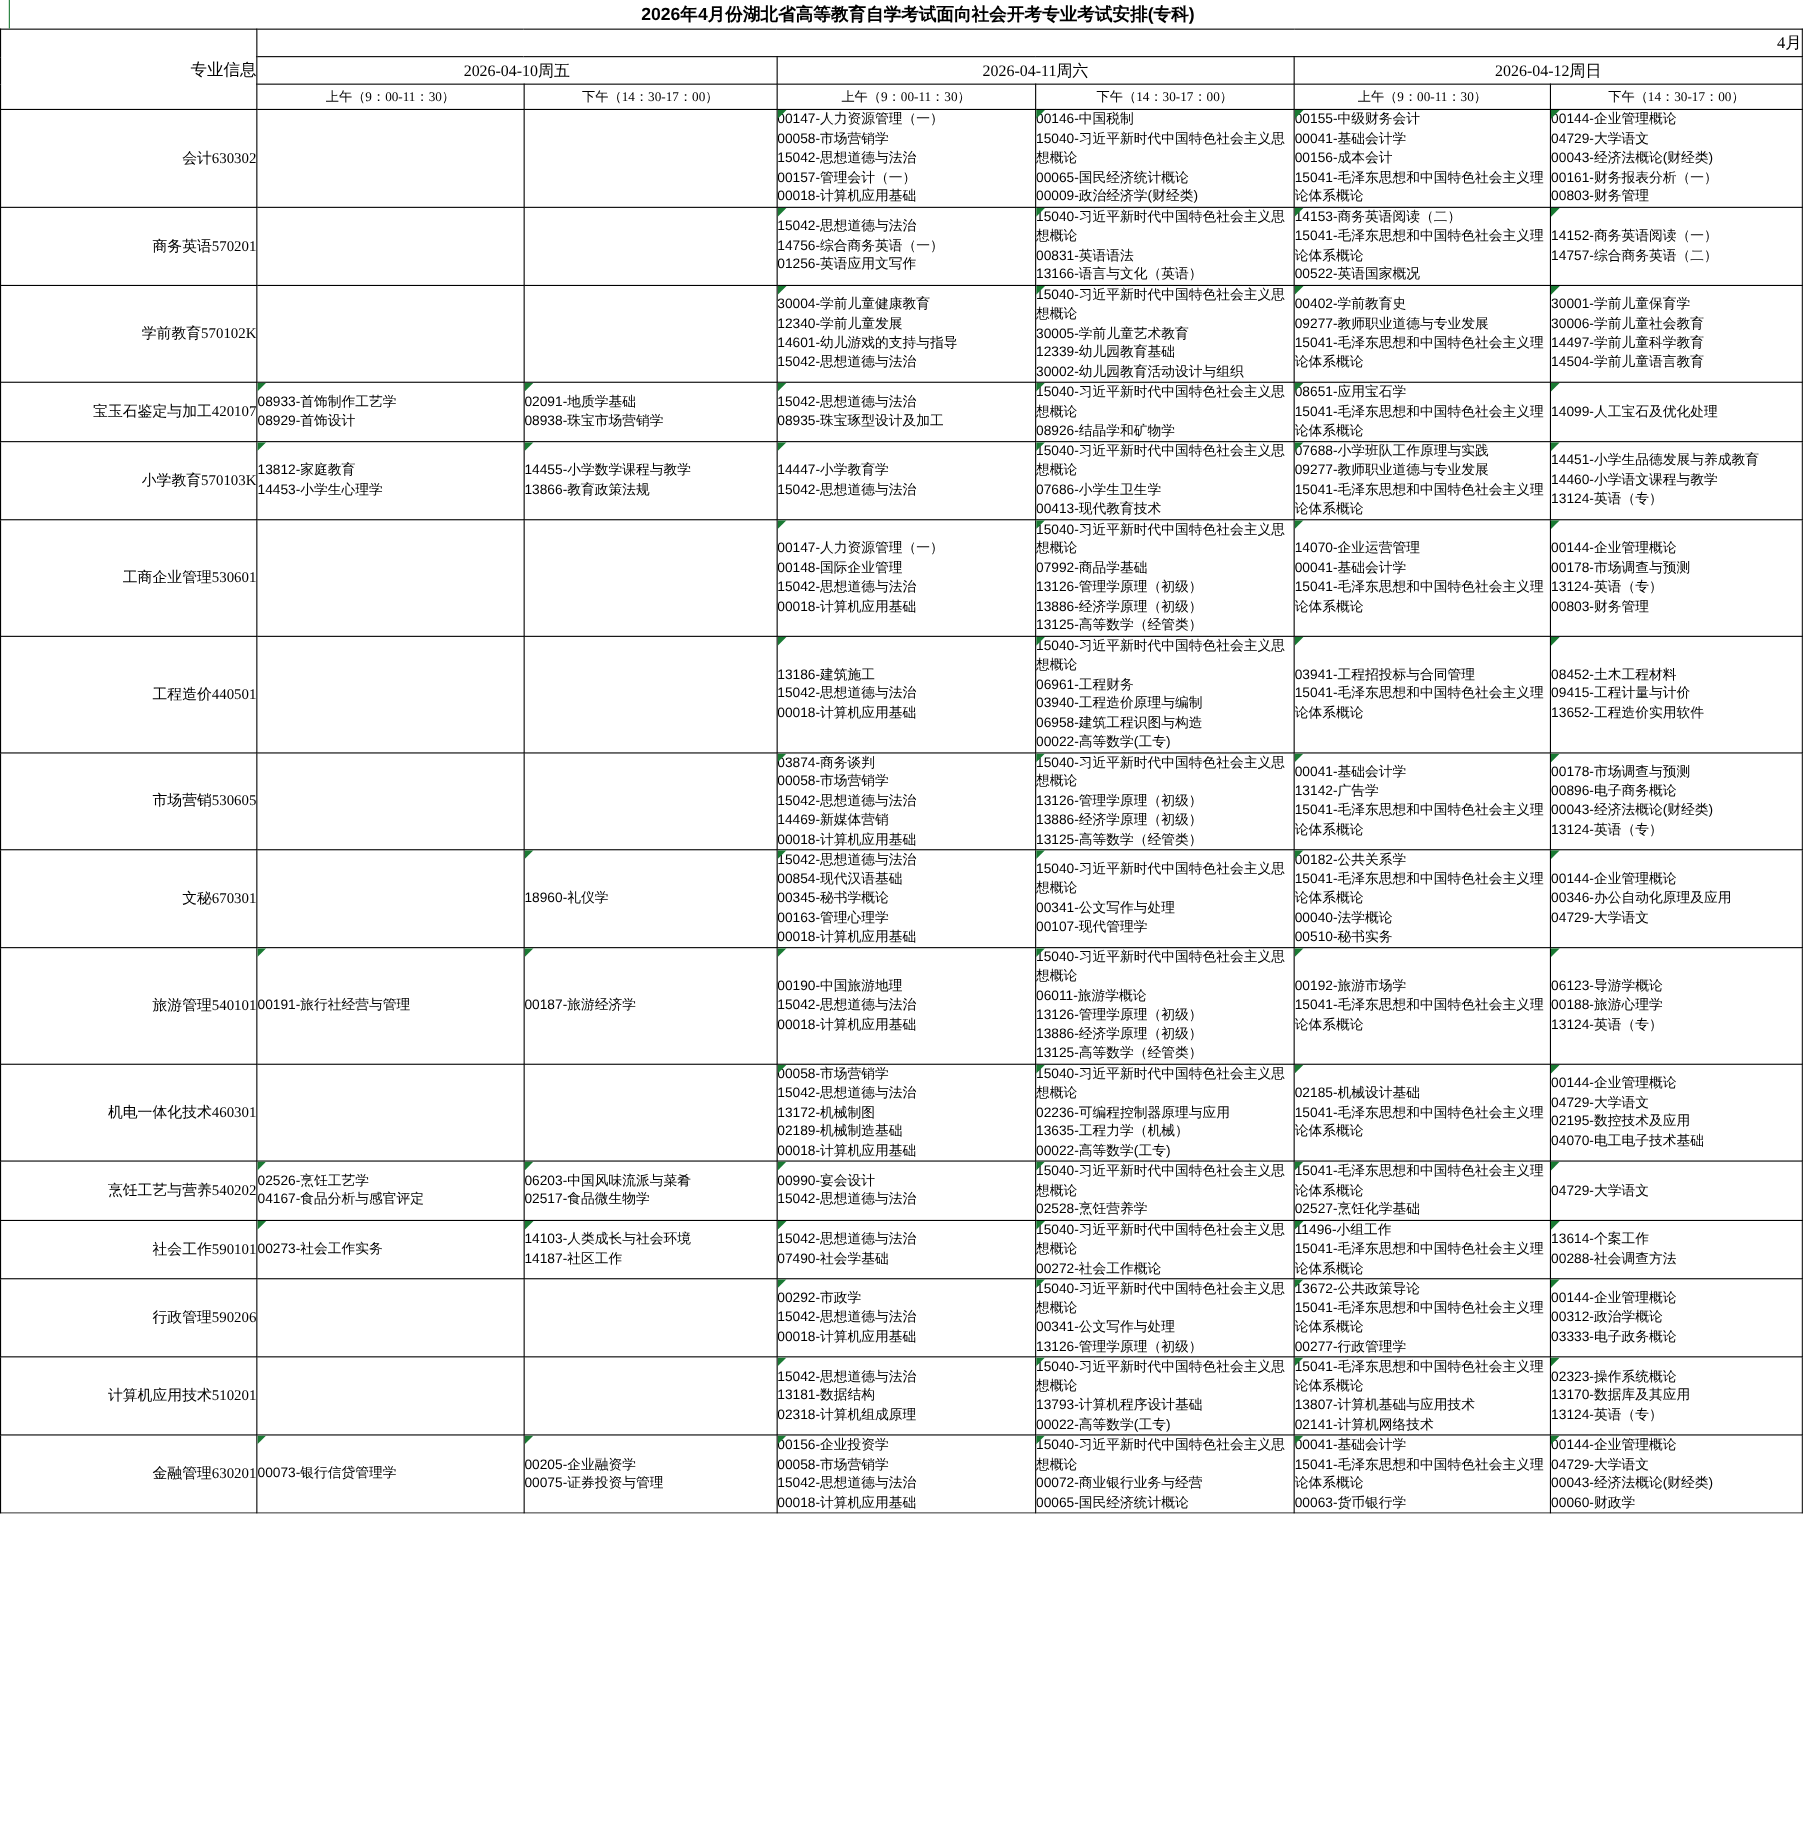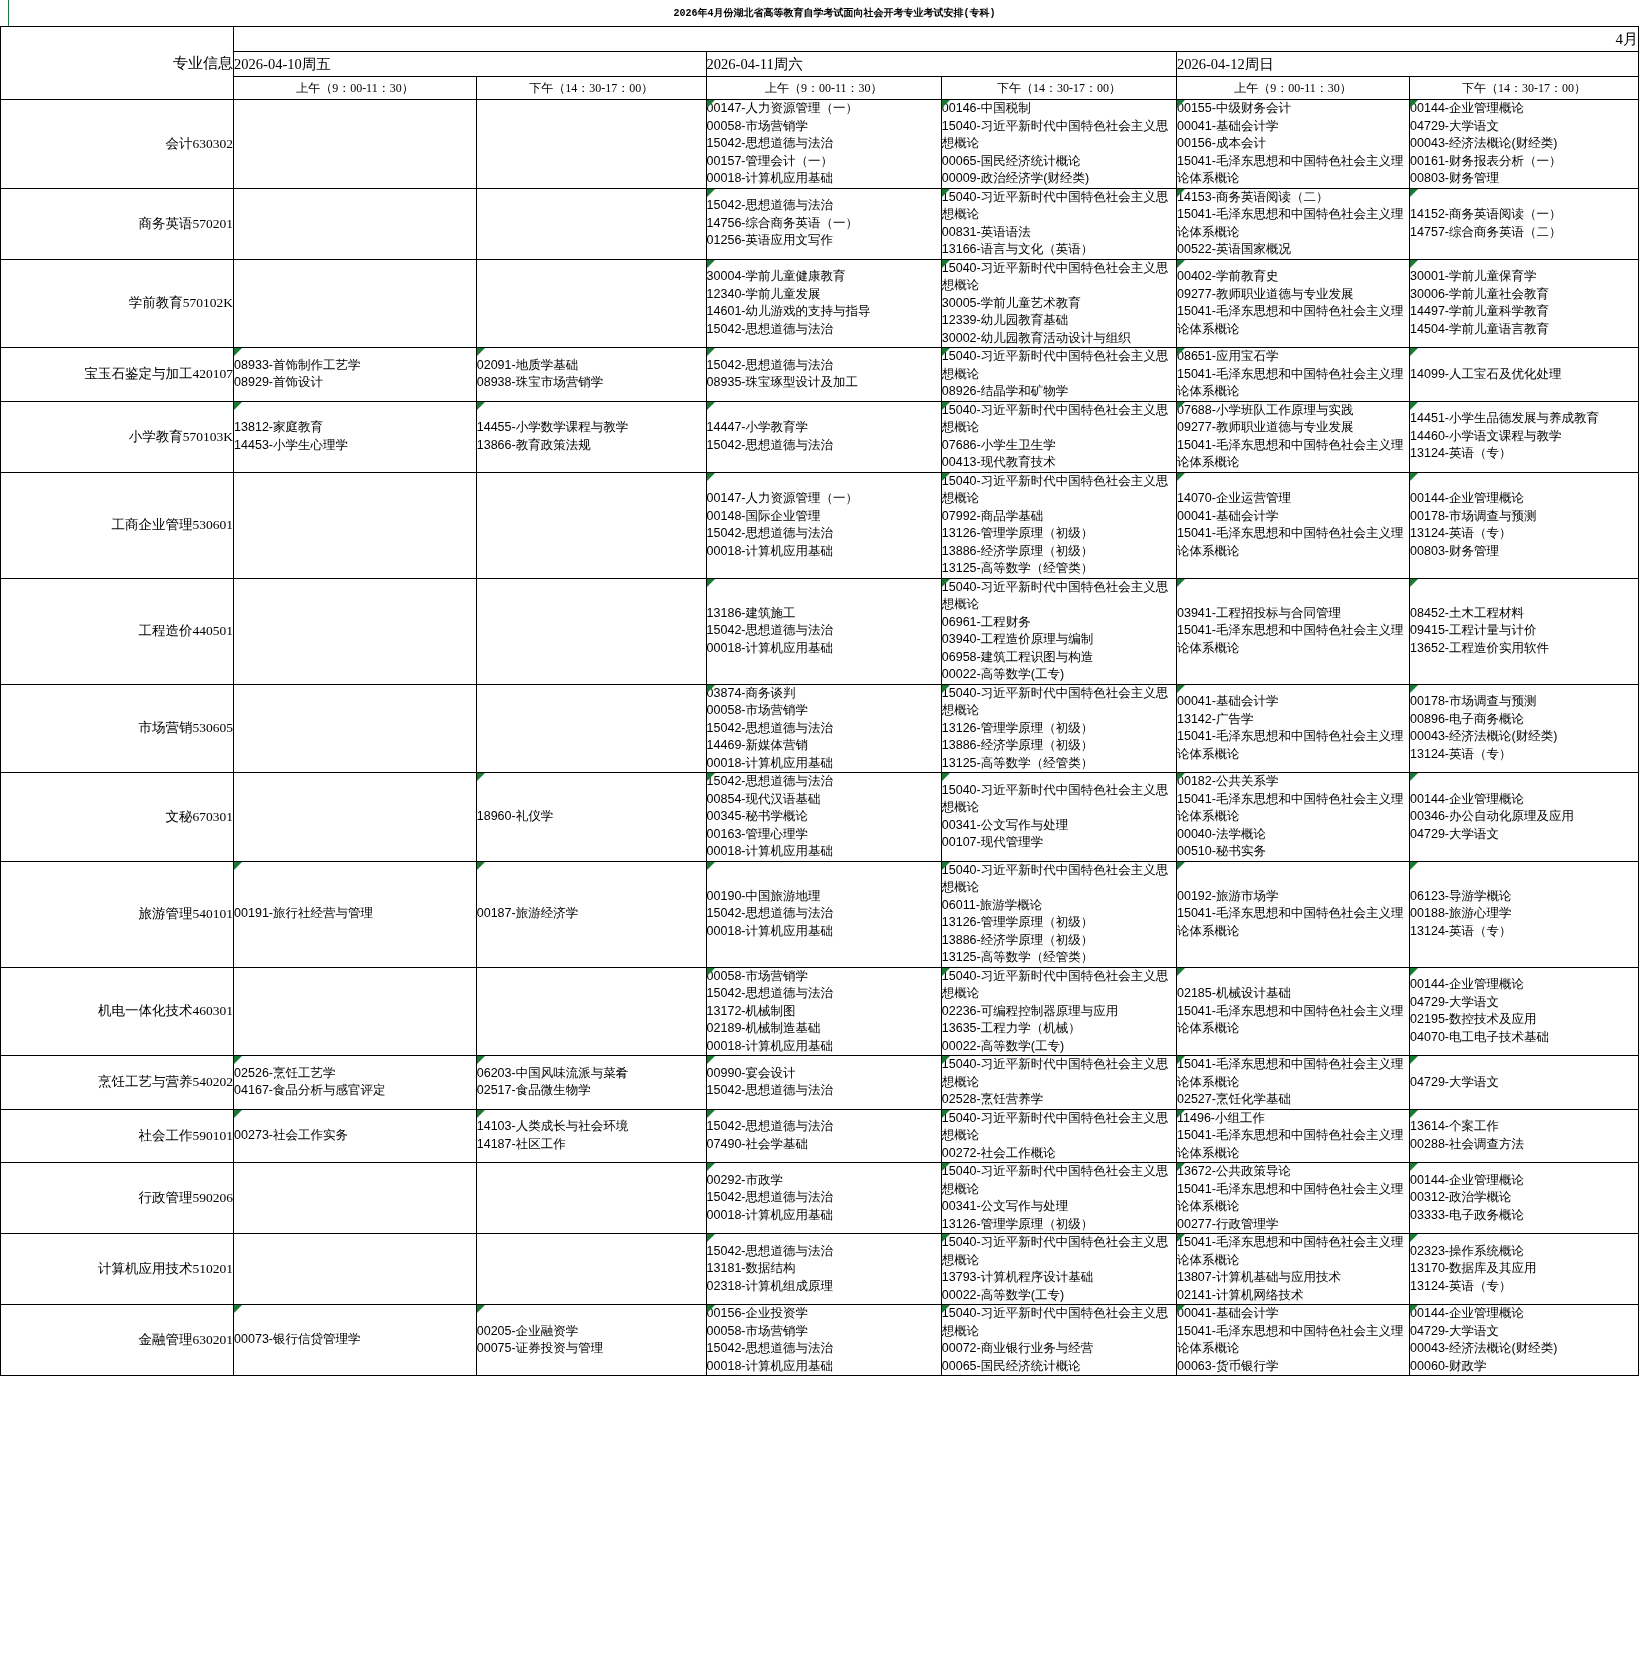--- a/index.html
+++ b/index.html
@@ -18,23 +18,23 @@
     position: relative;
   }
   .title-bar {
     height: 26px;
     display: flex;
     align-items: center;
     justify-content: center;
     padding-left: 30px;
   }
   .title-text {
-    font-size: 10px;
+    font-size: 16px;
     font-weight: bold;
-    font-family: Liberation Mono, monospace;
+    font-family: Liberation Sans, sans-serif;
     letter-spacing: 0px;
     white-space: nowrap;
   }
   table.grid {
     border-collapse: collapse;
     table-layout: fixed;
     width: 1639px;
     border-top: 1.5px solid #000;
   }
   table.grid td, table.grid th {
@@ -60,21 +60,21 @@
     font-weight: bold;
   }
   .hdr-month {
     text-align: right;
     font-family: "Liberation Serif", "DejaVu Serif", serif;
     font-size: 15px;
     font-weight: bold;
     height: 24px;
   }
   .hdr-day {
-    text-align: left;
+    text-align: center;
     font-family: "Liberation Serif", "DejaVu Serif", serif;
     font-size: 14.5px;
     font-weight: bold;
     height: 24px;
   }
   .hdr-session {
     text-align: center;
     font-family: "Liberation Serif", "DejaVu Serif", serif;
     font-size: 12px;
     height: 22px;

